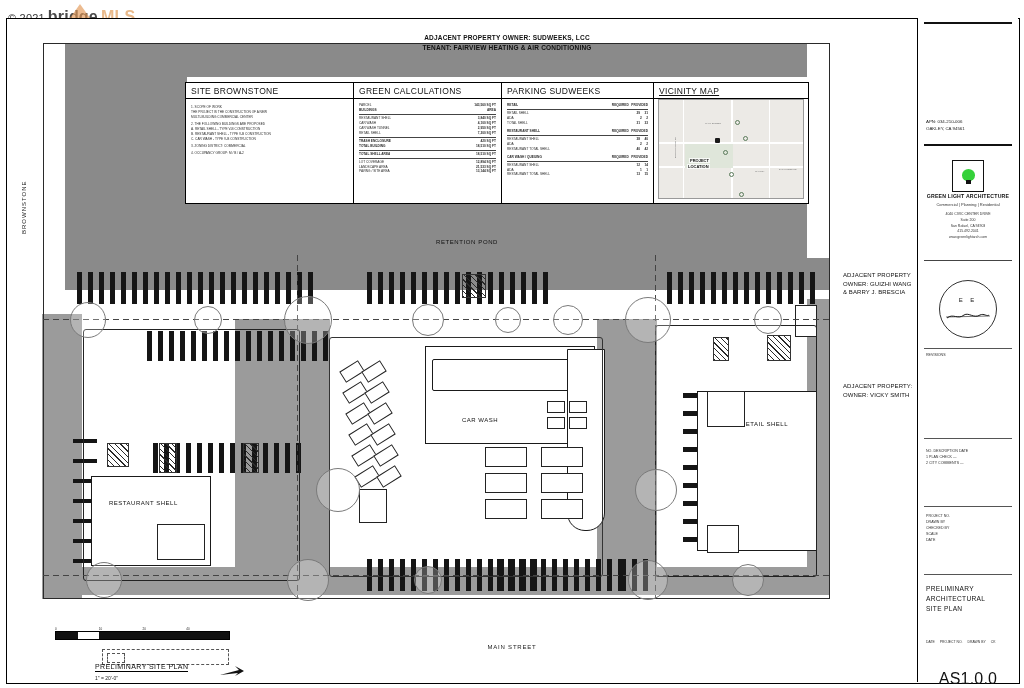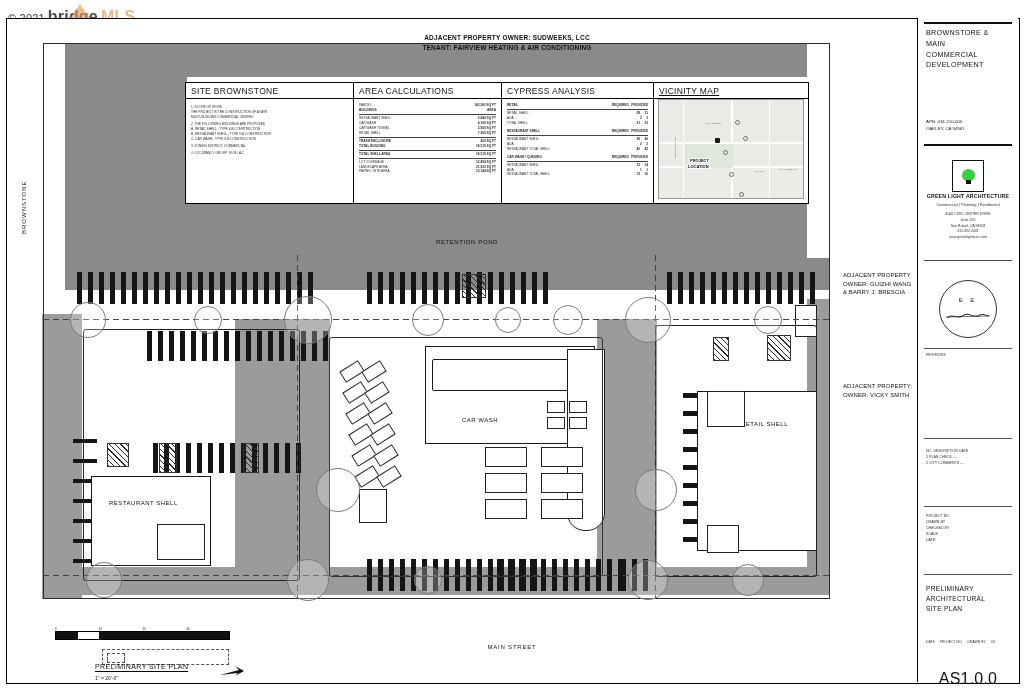--- a/index.html
+++ b/index.html
@@ -454,21 +454,21 @@
         <div class="row" style="margin-top: 2px;">
           <span class="lbl">3.  ZONING DISTRICT: COMMERCIAL</span>
         </div>
         <div class="row" style="margin-top: 2px;">
           <span class="lbl">4.  OCCUPANCY GROUP: M / B / A-2</span>
         </div>
       </div>
   </div>
 
   <div class="tblcol" style="width:148px;">
-    <div class="tblhead">AREA CALCULATIONS</div>
+    <div class="tblhead">GREEN CALCULATIONS</div>
     <div class="tblbody" id="areaBody">
         <div class="row">
           <span class="lbl">PARCEL</span>
           <span class="val">143,560 SQ FT</span>
         </div>
         <div class="row blkline">
           <span class="lbl">BUILDINGS</span>
           <span class="val">AREA</span>
         </div>
         <div class="rule"></div>
@@ -512,21 +512,21 @@
           <span class="val">21,533 SQ FT</span>
         </div>
         <div class="row">
           <span class="lbl">PAVING / SITE AREA</span>
           <span class="val">13,144 SQ FT</span>
         </div>
       </div>
   </div>
 
   <div class="tblcol" style="width:152px;">
-    <div class="tblhead">CYPRESS ANALYSIS</div>
+    <div class="tblhead">PARKING SUDWEEKS</div>
     <div class="tblbody" id="parkBody">
         <div class="grp">
           <div class="row blkline">
             <span class="lbl">RETAIL</span>
             <span class="val">REQUIRED&nbsp;&nbsp;&nbsp;PROVIDED</span>
           </div>
           <div class="rule"></div>
           <div class="row">
             <span class="lbl">  RETAIL SHELL</span>
             <span class="val">29&nbsp;&nbsp;&nbsp;&nbsp;&nbsp;31</span>
@@ -602,25 +602,20 @@
       <div class="vtxt" style="left:6px;top:46px;transform:rotate(-90deg);">BROWNSTONE RD</div>
       <div class="vtxt" style="left:96px;top:70px;">OAKLEY</div>
       <div class="vtxt" style="left:120px;top:68px;">E CYPRESS RD</div>
     </div>
   </div>
 </div>
 
 <div class="abs" id="titleblock">
   <div class="tbrule" style="top:4px;"></div>
 
-  <div class="tbsec" id="tbTitle">
-    <div>BROWNSTORE &amp; MAIN</div>
-    <div>COMMERCIAL</div>
-    <div>DEVELOPMENT</div>
-  </div>
 
   <div class="tbsec" id="tbApn">
     <div>APN: 034-210-006</div>
     <div>OAKLEY, CA 94561</div>
   </div>
 
   <div class="tbrule" style="top:126px;"></div>
 
   <div id="logo">
     <div class="bulb">

